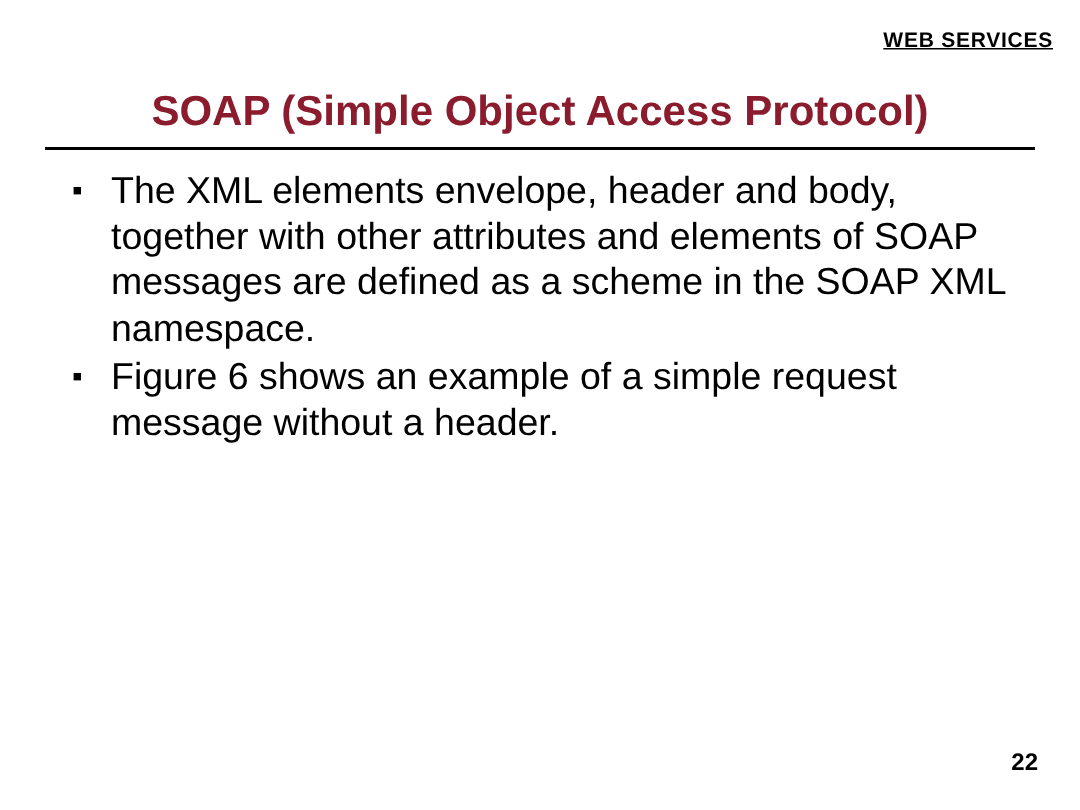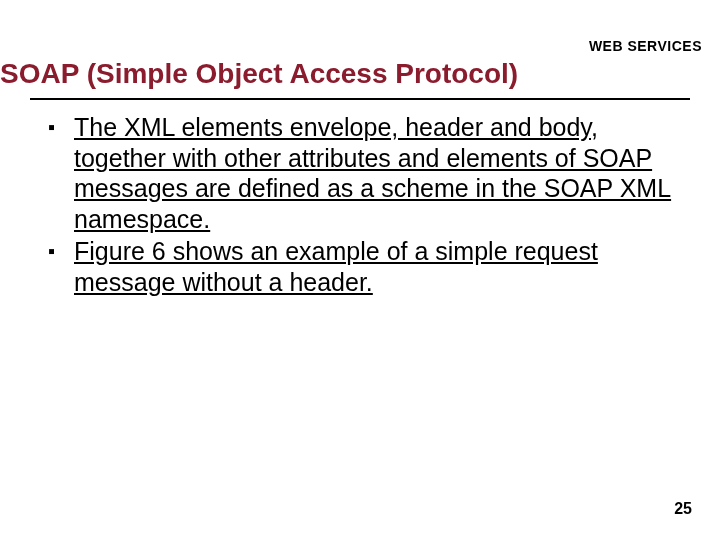--- a/index.html
+++ b/index.html
@@ -12,28 +12,29 @@
     color: #000;
     position: relative;
     overflow: hidden;
   }
   .header-label {
     position: absolute;
     top: 18px;
     right: 18px;
     font-size: 14px;
     font-weight: bold;
+    text-decoration: underline;
     letter-spacing: 0.5px;
-    margin-top: 20px;
   }
   .title {
     position: absolute;
     top: 58px;
     left: 0;
     right: 0;
+    text-align: center;
     font-size: 28px;
     font-weight: bold;
     color: #8a1c2e;
     padding-bottom: 6px;
   }
   .title-rule {
     position: absolute;
     top: 98px;
     left: 30px;
     right: 30px;
@@ -55,21 +56,20 @@
   }
   .bullet-marker {
     flex: 0 0 auto;
     width: 26px;
     font-size: 20px;
     line-height: 30px;
     color: #000;
   }
   .bullet-text {
     flex: 1 1 auto;
-    text-decoration: underline;
   }
   .page-number {
     position: absolute;
     bottom: 22px;
     right: 28px;
     font-size: 16px;
     font-weight: bold;
   }
 </style>
 </head>
@@ -85,13 +85,13 @@
   <div class="bullet-item">
     <span class="bullet-marker">▪</span>
     <span class="bullet-text">The XML elements envelope, header and body, together with other attributes and elements of SOAP messages are defined as a scheme in the SOAP XML namespace.</span>
   </div>
   <div class="bullet-item">
     <span class="bullet-marker">▪</span>
     <span class="bullet-text">Figure 6 shows an example of a simple request message without a header.</span>
   </div>
 </div>
 
-<div class="page-number">25</div>
+<div class="page-number">22</div>
 
 </body></html>

